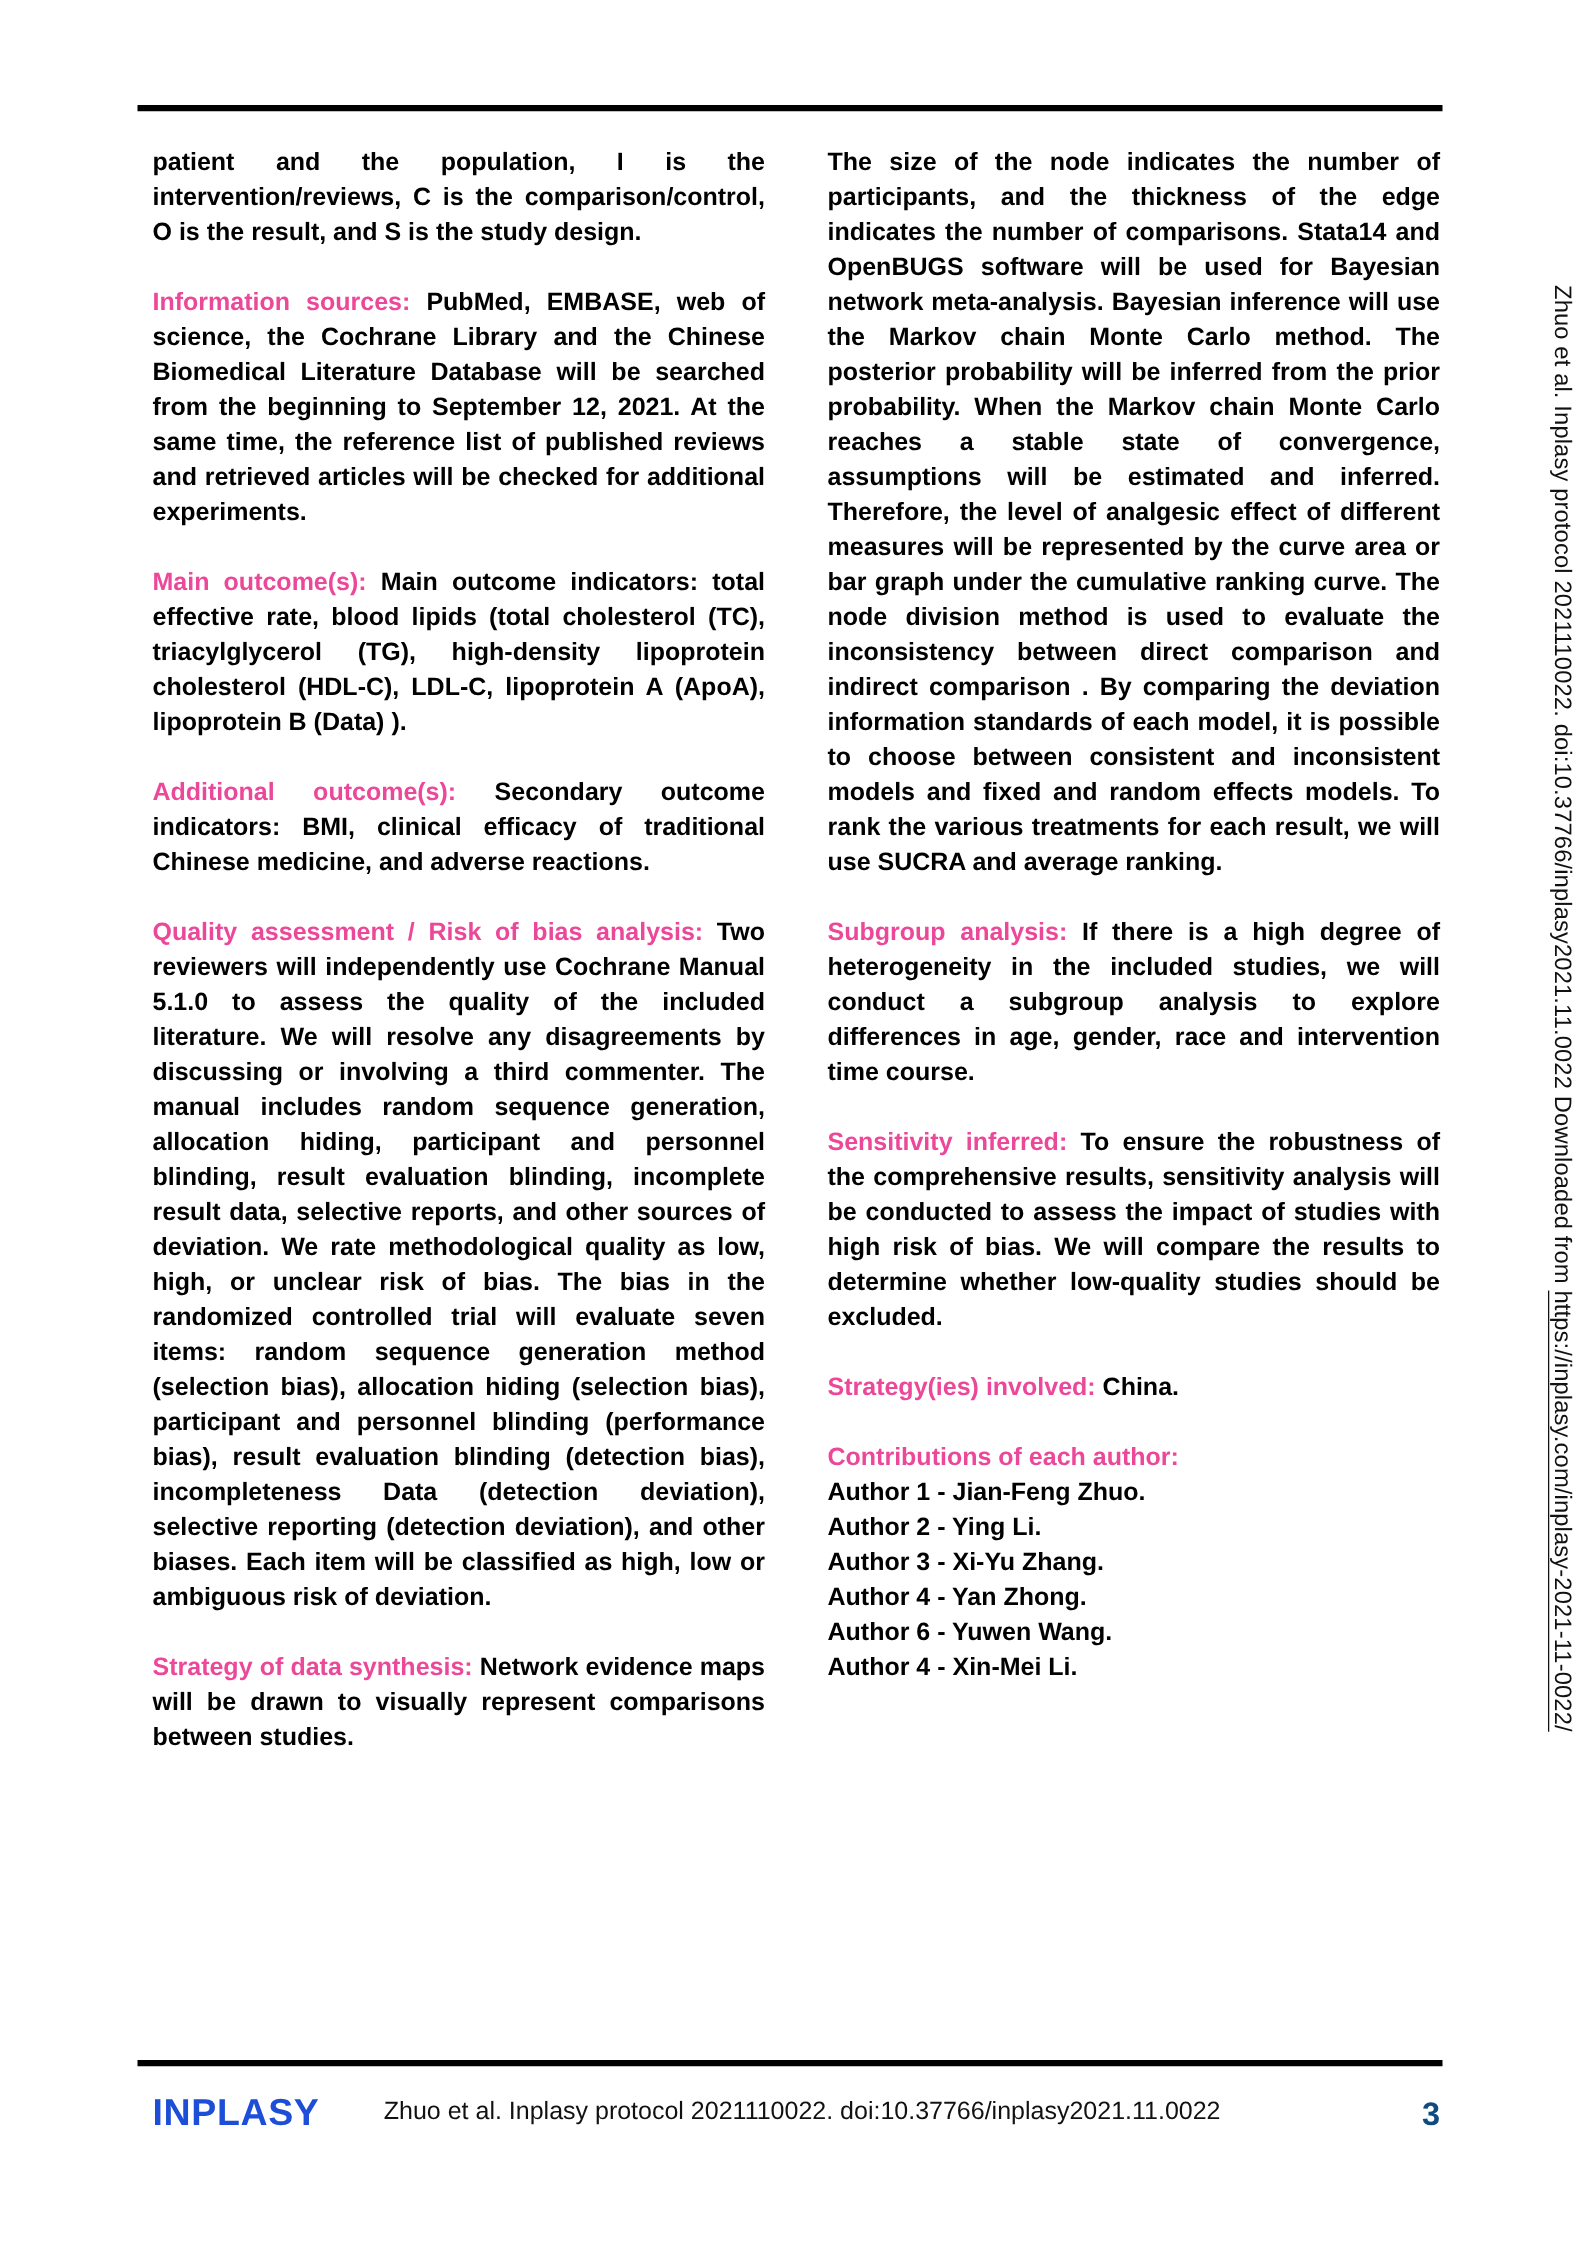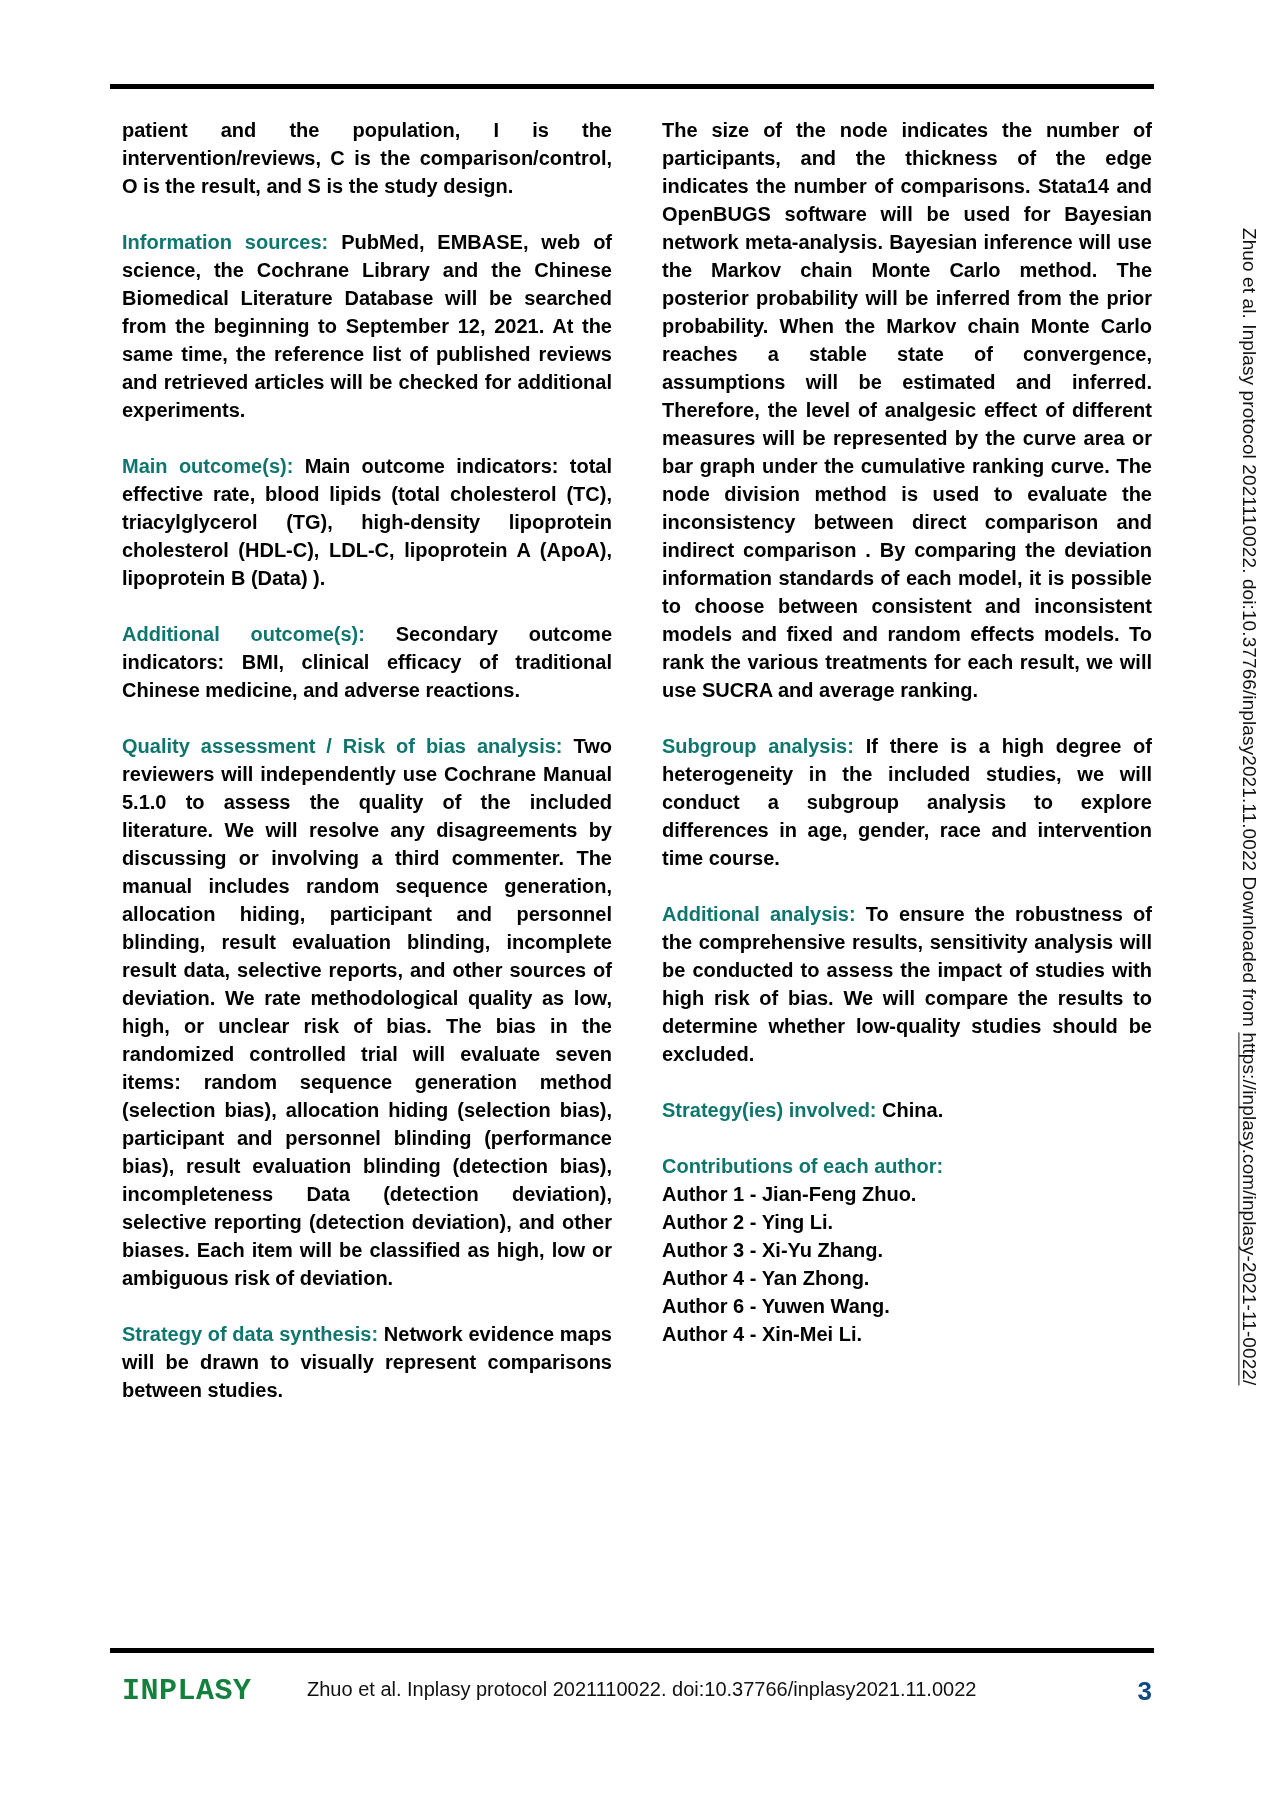--- a/index.html
+++ b/index.html
@@ -7,28 +7,28 @@
          font-family: "Liberation Sans", sans-serif; color: #000; }
   .rule { position: absolute; left: 110px; width: 490px; height: 5px; background: #000; }
   .rule.top { top: 84px; width: 1044px; }
   .rule.bottom { top: 1648px; width: 1044px; }
   .col { position: absolute; top: 116px; width: 490px; font-size: 20px; line-height: 28px;
          font-weight: bold; text-align: justify; }
   .col.left { left: 122px; }
   .col.right { left: 662px; }
   .col p { margin: 0 0 28px 0; }
   .col p.tight { margin-bottom: 2px; }
-  .label { color: #0f766e; }
+  .label { color: #ec4899; }
   .side { position: absolute; left: 1238px; top: 228px; writing-mode: vertical-rl;
           font-size: 19px; font-family: "Liberation Sans", sans-serif; color: #111;
           white-space: nowrap; letter-spacing: 0.1px; }
   .side .link { text-decoration: underline; }
   .footer { position: absolute; top: 1672px; left: 122px; width: 1030px; height: 40px; }
-  .brand { position: absolute; left: 0; top: 2px; font-size: 30px; font-weight: bold; color: #15803d;
-           letter-spacing: 0.5px; font-family: Liberation Mono, monospace; }
+  .brand { position: absolute; left: 0; top: 2px; font-size: 30px; font-weight: bold; color: #1d4ed8;
+           letter-spacing: 0.5px; }
   .cite { position: absolute; left: 185px; top: 6px; font-size: 20px; color: #111; }
   .pnum { position: absolute; right: 0; top: 4px; font-size: 26px; font-weight: bold; color: #0f4a80; }
   .authors div { line-height: 28px; }
 </style>
 </head>
 <body>
 
 <div class="rule top"></div>
 
 <div class="col left">
@@ -55,21 +55,21 @@
   </p>
 </div>
 
 <div class="col right">
   <p>The size of the node indicates the number of participants, and the thickness of the edge indicates the number of comparisons. Stata14 and OpenBUGS software will be used for Bayesian network meta-analysis. Bayesian inference will use the Markov chain Monte Carlo method. The posterior probability will be inferred from the prior probability. When the Markov chain Monte Carlo reaches a stable state of convergence, assumptions will be estimated and inferred. Therefore, the level of analgesic effect of different measures will be represented by the curve area or bar graph under the cumulative ranking curve. The node division method is used to evaluate the inconsistency between direct comparison and indirect comparison . By comparing the deviation information standards of each model, it is possible to choose between consistent and inconsistent models and fixed and random effects models. To rank the various treatments for each result, we will use SUCRA and average ranking.</p>
   <p>
     <span class="label">Subgroup analysis:</span>
     <span>If there is a high degree of heterogeneity in the included studies, we will conduct a subgroup analysis to explore differences in age, gender, race and intervention time course.</span>
   </p>
   <p>
-    <span class="label">Additional analysis:</span>
+    <span class="label">Sensitivity inferred:</span>
     <span>To ensure the robustness of the comprehensive results, sensitivity analysis will be conducted to assess the impact of studies with high risk of bias. We will compare the results to determine whether low-quality studies should be excluded.</span>
   </p>
   <p>
     <span class="label">Strategy(ies) involved:</span>
     <span>China.</span>
   </p>
   <div class="authors">
     <div class="label">Contributions of each author:</div>
     <div>Author 1 - Jian-Feng Zhuo.</div>
     <div>Author 2 - Ying Li.</div>

